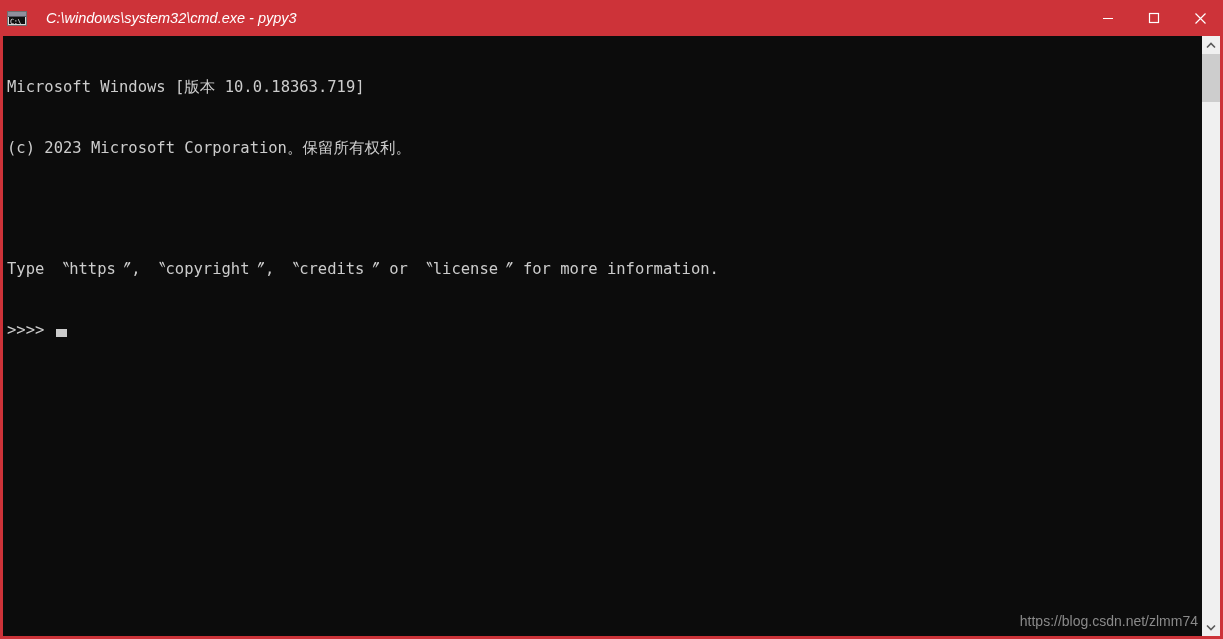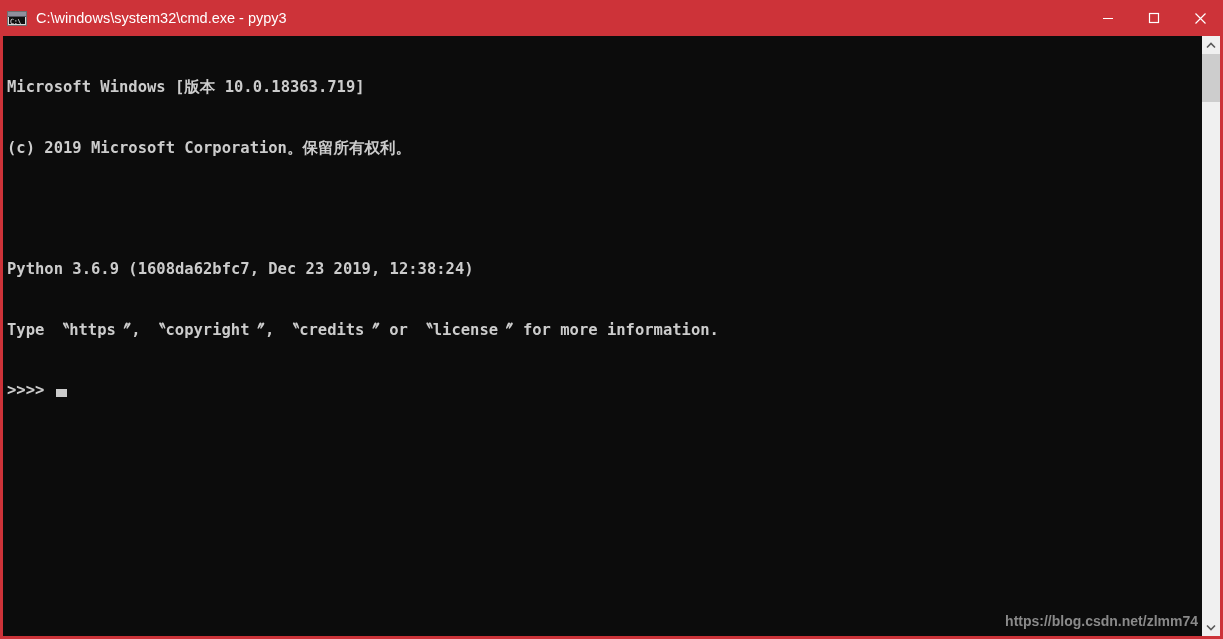--- a/index.html
+++ b/index.html
@@ -43,21 +43,21 @@
     min-width: 0;
   }
   #app-icon {
     width: 20px;
     height: 15px;
     flex: 0 0 20px;
     background: #d8d8d8;
     border: 1px solid #6e6e6e;
     box-sizing: border-box;
     position: relative;
-    margin-right: 9px;
+    margin-right: 19px;
   }
   #app-icon .icon-titlebar {
     position: absolute;
     left: 0; top: 0; right: 0;
     height: 4px;
     background: #8f8f9c;
     border-bottom: 1px solid #55555f;
   }
   #app-icon .icon-screen {
     position: absolute;
@@ -73,20 +73,21 @@
     overflow: hidden;
     white-space: nowrap;
   }
   #title-text {
     color: #ffffff;
     font-size: 14.5px;
     font-family: "Liberation Sans", sans-serif;
     white-space: nowrap;
     overflow: hidden;
     text-overflow: ellipsis;
+    font-style: italic;
   }
   #window-controls {
     display: flex;
     height: 36px;
     flex: 0 0 auto;
   }
   .winbtn {
     width: 46px;
     height: 36px;
     display: flex;
@@ -104,21 +105,20 @@
     padding: 0 3px 3px 3px;
     box-sizing: border-box;
     min-height: 0;
   }
   #console {
     flex: 1 1 auto;
     background: #0c0c0c;
     position: relative;
     overflow: hidden;
     min-width: 0;
-    font-weight: bold;
   }
   #console-text {
     position: absolute;
     left: 4px;
     top: 1px;
     right: 0;
     color: #cccccc;
     font-family: "DejaVu Sans Mono", "Liberation Mono", monospace;
     font-size: 15.5px;
     line-height: 20.2px;
@@ -210,23 +210,22 @@
           <path d="M1.5 1.5 L11.5 11.5 M11.5 1.5 L1.5 11.5" stroke="#ffffff" stroke-width="1.2" fill="none"></path>
         </svg>
       </div>
     </div>
   </div>
 
   <div id="console-wrap">
     <div id="console">
       <div id="console-text">
         <div class="cline">Microsoft Windows [版本 10.0.18363.719]</div>
-        <div class="cline">(c) 2019 Microsoft Corporation。保留所有权利。</div>
+        <div class="cline">(c) 2023 Microsoft Corporation。保留所有权利。</div>
         <div class="cline"></div>
-        <div class="cline">Python 3.6.9 (1608da62bfc7, Dec 23 2019, 12:38:24)</div>
         <div class="cline">Type 〝https〞, 〝copyright〞, 〝credits〞 or 〝license〞 for more information.</div>
         <div id="prompt-line">
           <span>&gt;&gt;&gt;&gt;</span>
           <span id="cursor-block"></span>
         </div>
       </div>
       <div id="watermark">https://blog.csdn.net/zlmm74</div>
     </div>
 
     <div id="scrollbar">

